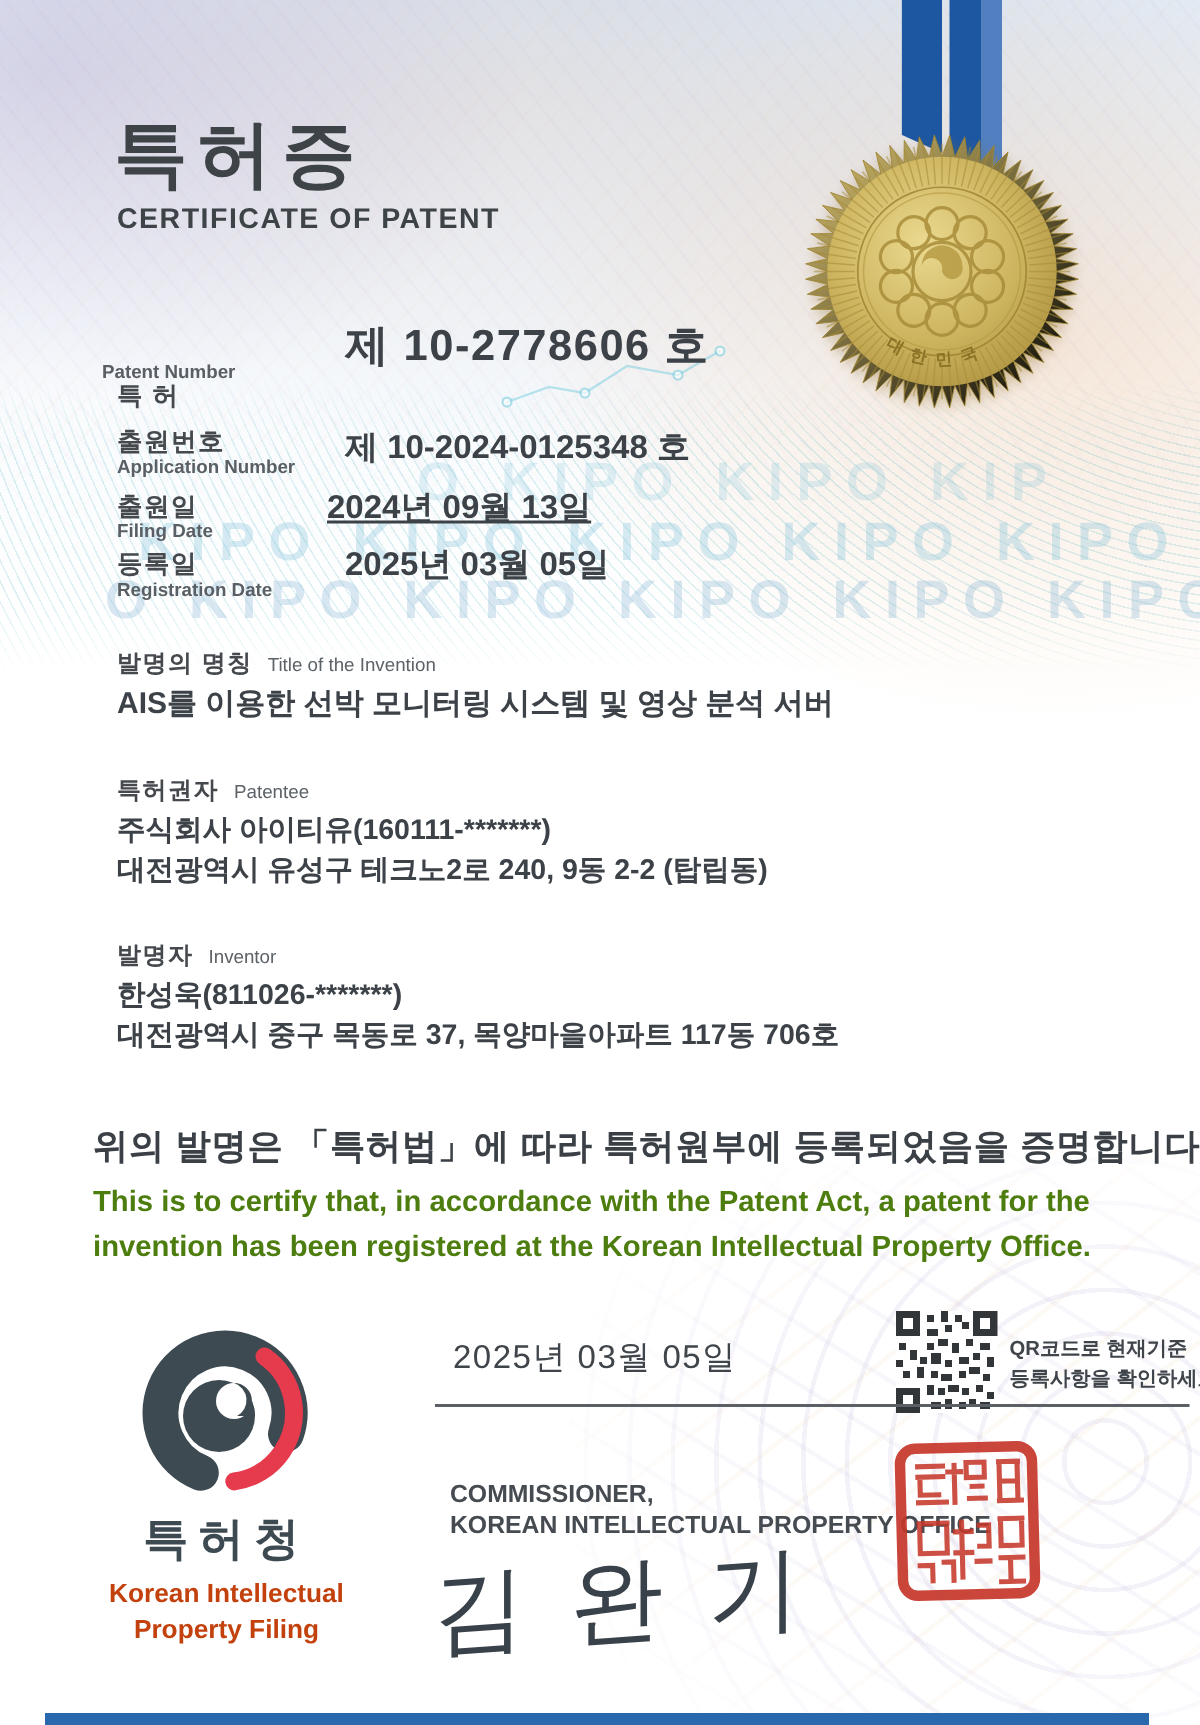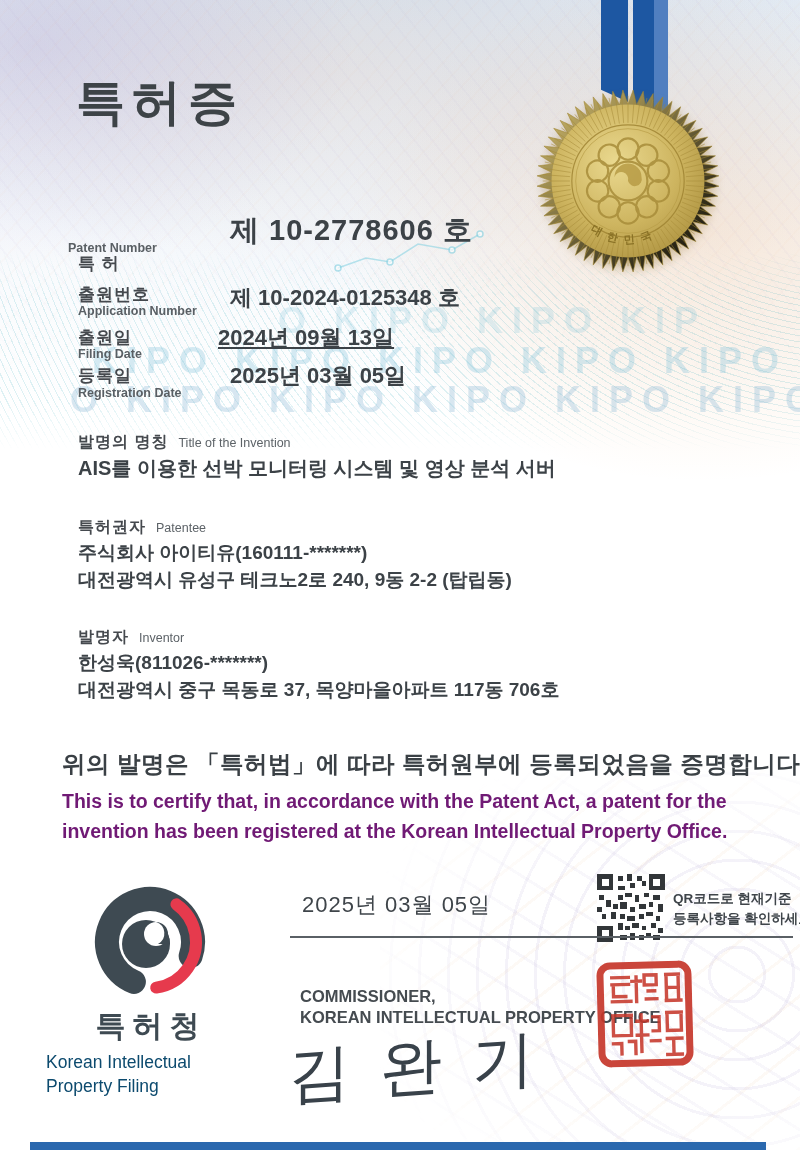--- a/index.html
+++ b/index.html
@@ -65,33 +65,33 @@
   .abs { position:absolute; z-index:5; }
   .title-ko { left:76px; top:70px; font-size:49px; font-weight:bold; letter-spacing:7px; color:#3d4347; }
   .title-en { left:78px; top:136px; font-size:19px; font-weight:bold; letter-spacing:1px; color:#3d4347; }
   .lbl-ko { font-size:17px; font-weight:bold; color:#45494e; letter-spacing:1px; }
   .lbl-en { font-size:12.5px; font-weight:bold; color:#595f64; }
   .val    { font-size:22px; font-weight:bold; color:#3c4247; }
   .val.big { font-size:29px; letter-spacing:1px; }
   .inline-lbl .lbl-en { margin-left:10px; font-weight:normal; color:#5c6267; }
   .body-line { font-size:19px; font-weight:bold; color:#3c4247; }
   .cert-ko { left:62px; top:748px; font-size:23.5px; font-weight:bold; color:#3a4045; letter-spacing:.5px; }
-  .cert-en { left:62px; top:786px; font-size:19.5px; font-weight:bold; color:#701a75; line-height:30px; }
+  .cert-en { left:62px; top:786px; font-size:19.5px; font-weight:bold; color:#4d7c0f; line-height:30px; }
   .issue-date { left:302px; top:890px; font-size:22px; color:#3f454a; letter-spacing:1px; }
   .sig-rule { left:290px; top:936px; width:503px; height:2px; background:#5a6065; z-index:5; }
   .comm-ko { left:300px; top:946px; font-size:29px; font-weight:bold; letter-spacing:3px; color:#3a4045; }
   .comm-en { left:300px; top:986px; font-size:16.5px; font-weight:bold; color:#454b50; line-height:21px; }
   .qr-caption { left:673px; top:889px; font-size:13.5px; font-weight:bold; color:#3f454a; line-height:20px; white-space:nowrap; }
   .signature {
     left:288px; top:1024px; font-size:62px; font-weight:300; color:#39424a;
     letter-spacing:30px; transform:rotate(-4deg) skewX(-4deg); white-space:nowrap;
   }
   .kipo-logo { left:92px; top:884px; z-index:5; }
   .logo-ko { left:76px; top:1006px; width:150px; text-align:center; font-size:30px; font-weight:bold; letter-spacing:7px; color:#3e4a52; }
-  .logo-en { left:46px; top:1050px; width:210px; text-align:left; font-size:17.5px; font-weight:normal; color:#0c4a6e; line-height:24px; }
+  .logo-en { left:46px; top:1050px; width:210px; text-align:center; font-size:17.5px; font-weight:bold; color:#c2410c; line-height:24px; }
   .bottom-bar { position:absolute; left:30px; top:1142px; width:736px; height:8px; background:#2a68ae; z-index:5; }
   .nowrap { white-space:nowrap; }
 </style>
 </head>
 <body>
 
 <div class="page">
 
   <div class="bg-wash"></div>
   <div class="bg-mesh-top"></div>
@@ -146,20 +146,21 @@
         <circle cx="0" cy="-33" r="11" transform="rotate(324)"></circle>
       <circle r="20"></circle>
       <path d="M -14 -4 A 14 14 0 0 1 14 -4 A 7 7 0 0 1 0 0 A 7 7 0 0 0 -14 -4" fill="#b89c46" stroke="none"></path>
     </g>
     <text font-size="11.5" letter-spacing="7" fill="#8a7226" font-weight="bold">
       <textPath href="#arcB" startOffset="14%">대한민국</textPath>
     </text>
   </svg>
 
   <div class="abs title-ko nowrap">특허증</div>
+  <div class="abs title-en nowrap">CERTIFICATE OF PATENT</div>
 
   <div class="abs lbl-ko nowrap" style="left:78px;top:216px;margin-top:36px;">특 허</div>
   <div class="abs lbl-en nowrap" style="left:68px;top:241px;">Patent Number</div>
   <div class="abs val big nowrap" style="left:230px;top:211px;">제 10-2778606 호</div>
 
   <div class="abs lbl-ko nowrap" style="left:78px;top:283px;">출원번호</div>
   <div class="abs lbl-en nowrap" style="left:78px;top:304px;">Application Number</div>
   <div class="abs val nowrap" style="left:230px;top:283px;">제 10-2024-0125348 호</div>
 
   <div class="abs lbl-ko nowrap" style="left:78px;top:326px;">출원일</div>

